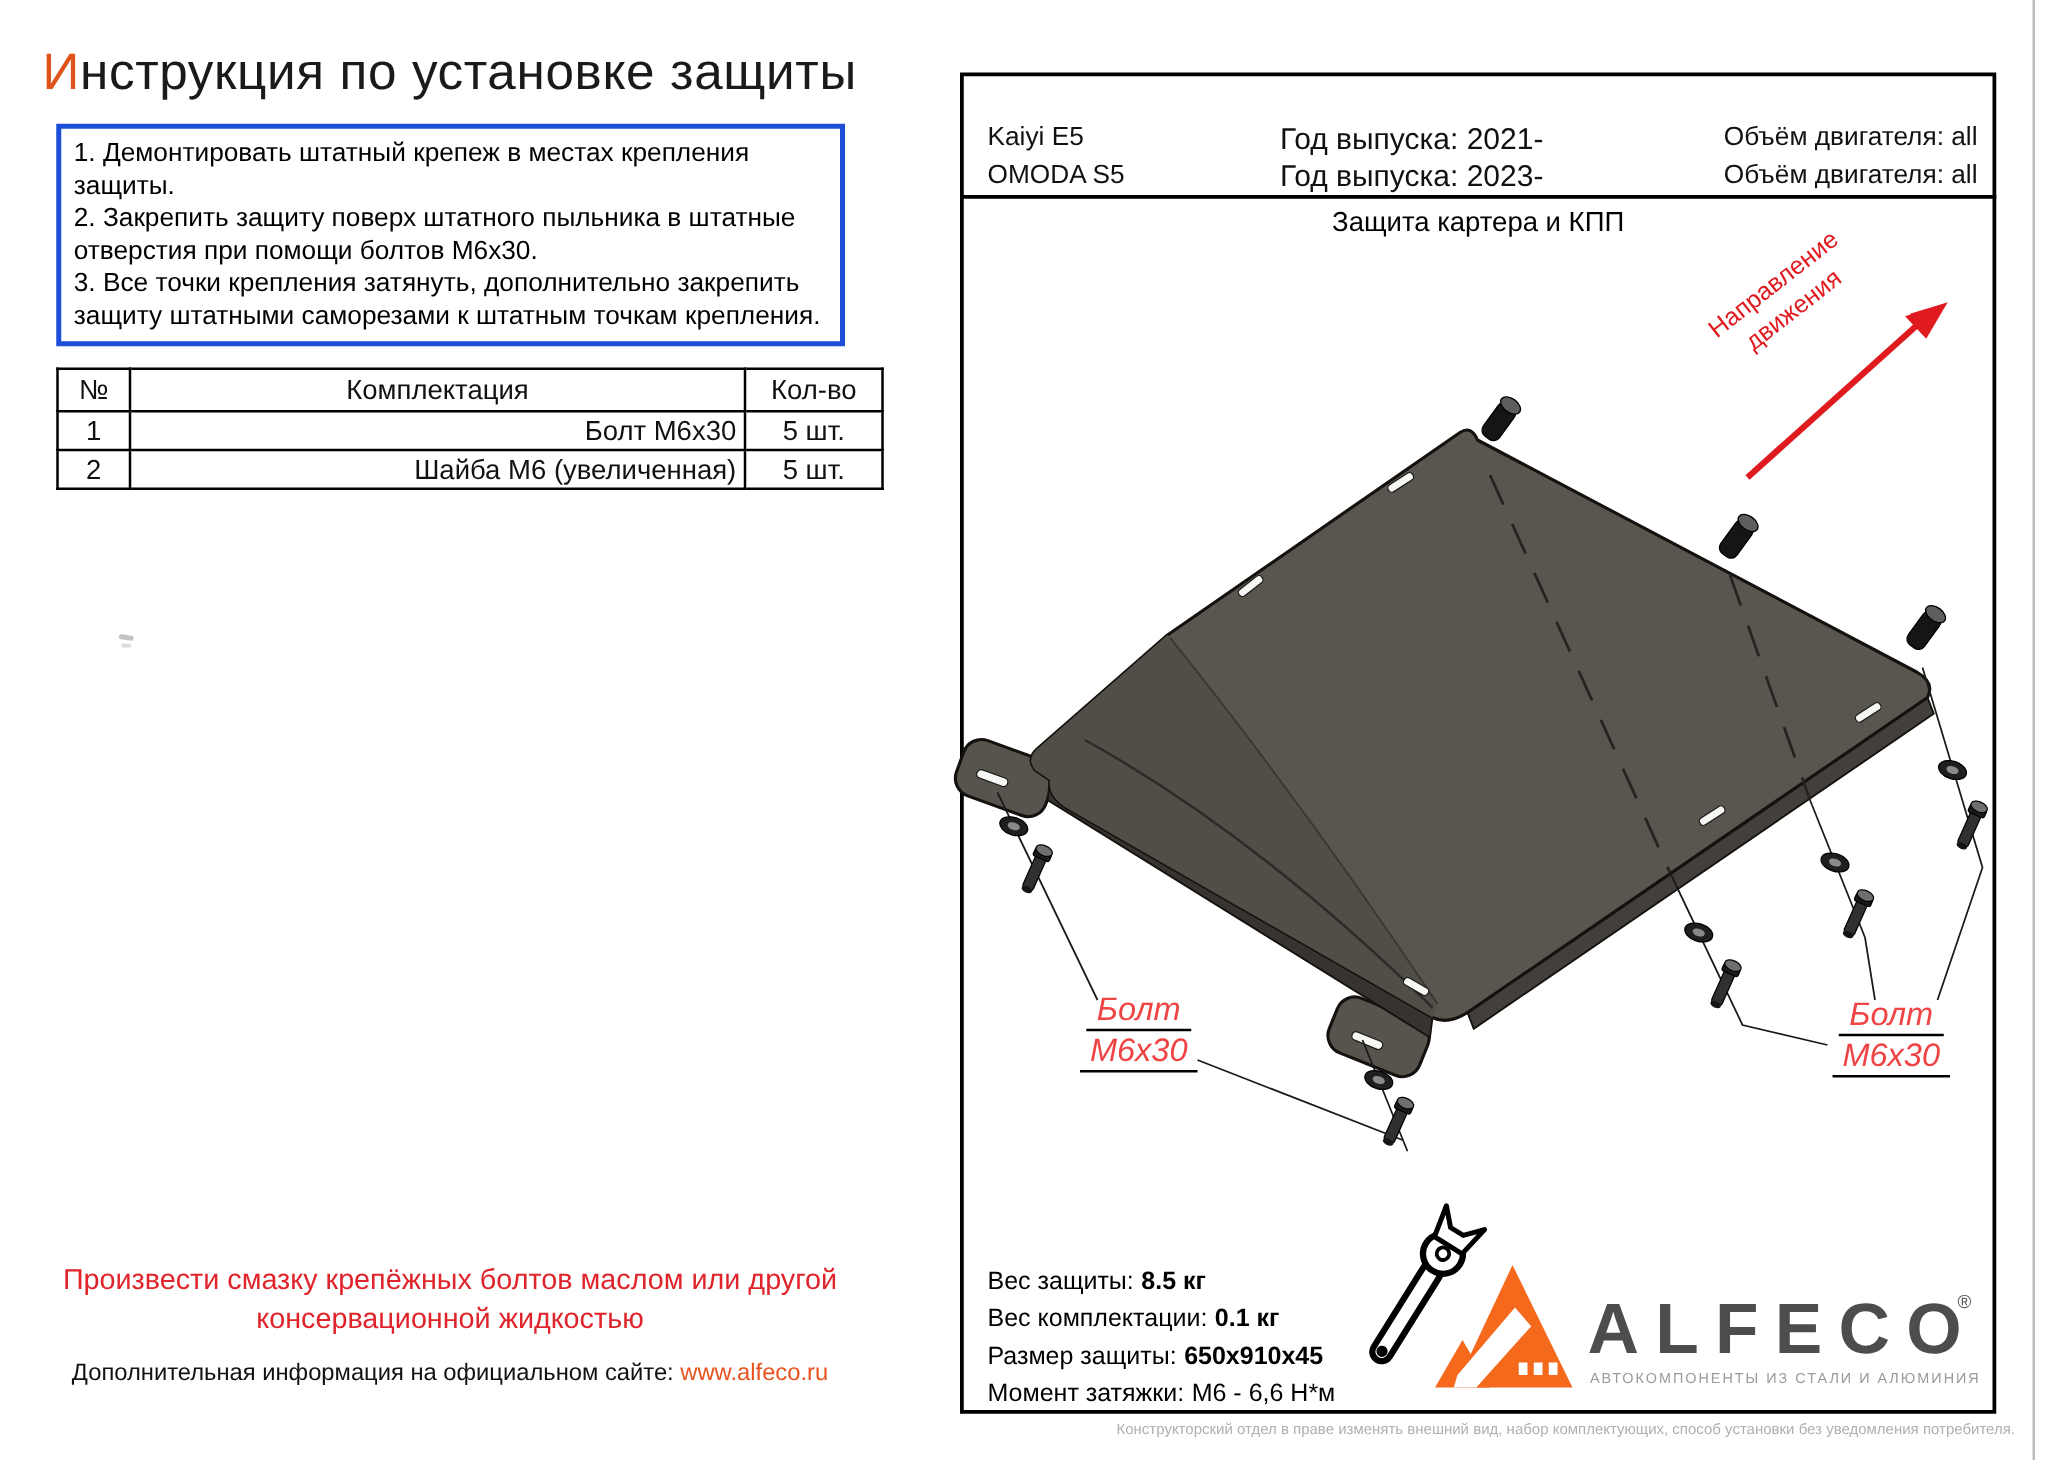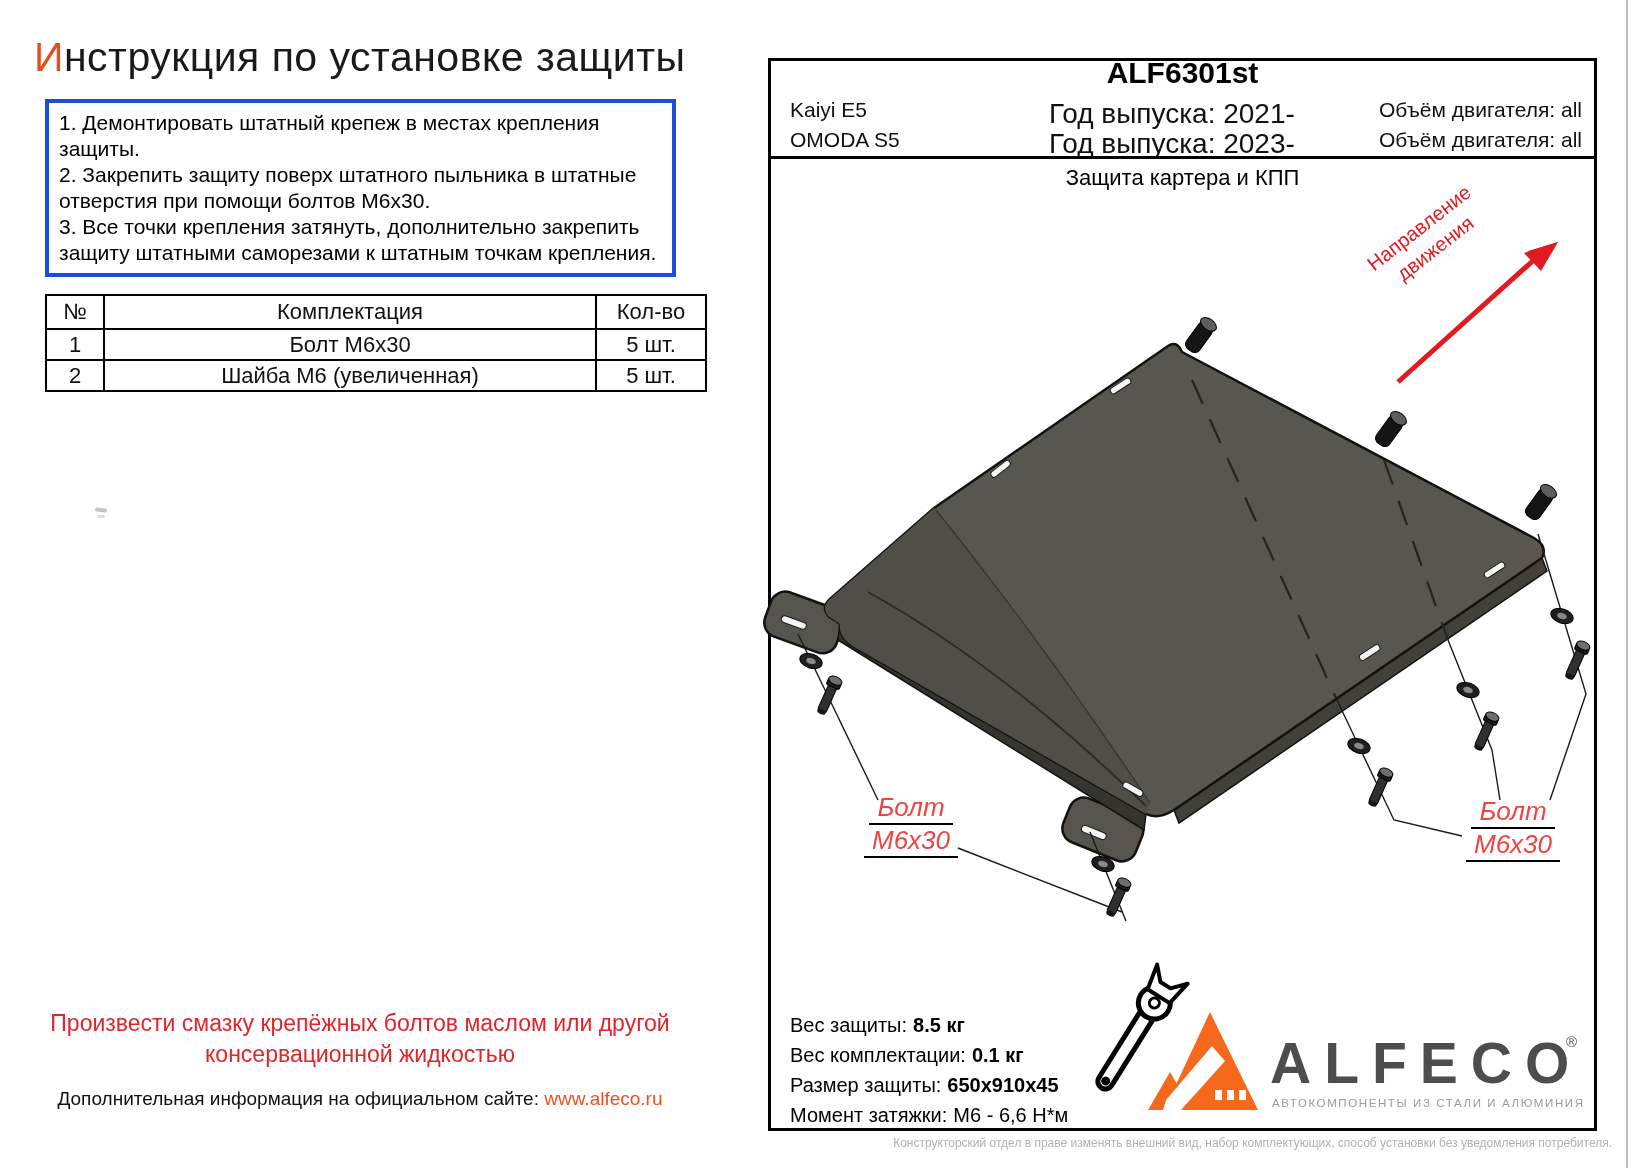--- a/index.html
+++ b/index.html
@@ -12,37 +12,37 @@
   #main-title .accent{color:#e0521c;}
   #instruction-box{left:45px;top:99px;width:603px;border:4px solid #1d4ed8;padding:7px 10px;
                    font-size:21px;line-height:26px;color:#000;}
   #parts-table{left:45px;top:294px;border-collapse:collapse;font-size:22px;}
   #parts-table td,#parts-table th{border:2px solid #000;font-weight:normal;padding:0 6px;}
   #parts-table th{height:32px;text-align:center;}
   #parts-table td{height:29px;}
   .col-num{width:44px;text-align:center;}
   .col-name{width:478px;}
   .col-qty{width:96px;text-align:center;}
-  td.col-name{text-align:center;padding-left:12px;}
+  td.col-name{text-align:right;padding-left:12px;}
   th.col-name{text-align:center;}
 
   #scan-artifact{left:95px;top:508px;width:13px;height:12px;}
   #scan-artifact i{display:block;background:#c4c4c4;border-radius:2px;}
 
   #red-note{left:40px;top:1008px;width:640px;text-align:center;color:#e0242b;
             font-size:23px;line-height:31px;}
   #info-line{left:40px;top:1088px;width:640px;text-align:center;font-size:19px;color:#111;}
   #info-line .site{color:#e8521f;}
 
   
   #panel-border{left:768px;top:58px;width:823px;height:1067px;border:3px solid #000;}
   #panel-divider{left:768px;top:156px;width:829px;height:3px;background:#000;}
   #sku-title{left:768px;top:56px;width:829px;text-align:center;font-size:30px;font-weight:bold;color:#000;}
   .model-name{left:790px;font-size:21px;}
-  .model-year{left:1049px;font-size:28px;}
+  .model-year{left:1024px;font-size:24px;}
   .model-engine{left:1280px;width:302px;text-align:right;font-size:21px;}
   .mrow1{top:98px;} .mrow2{top:128px;}
   #drawing-title{left:768px;top:165px;width:829px;text-align:center;font-size:22px;color:#000;}
 
   #direction-label{left:1322px;top:212px;width:210px;text-align:center;color:#e01b20;
                    font-size:20px;line-height:26px;font-weight:500;
                    transform:rotate(-38deg);transform-origin:center;}
 
   .bolt-label{width:130px;text-align:center;font-style:italic;font-size:26px;line-height:30px;color:#ef4444;}
   .bolt-label span{display:inline-block;border-bottom:2px solid #000;padding:0 8px 1px 8px;}
@@ -109,21 +109,20 @@
   <div class="abs" id="red-note">
     <div>Произвести смазку крепёжных болтов маслом или другой</div>
     <div>консервационной жидкостью</div>
   </div>
 
   <div class="abs" id="info-line">
     <span>Дополнительная информация на официальном сайте: </span><span class="site">www.alfeco.ru</span>
   </div>
 
   <div class="abs" id="panel-border"></div>
-  <div class="abs" id="sku-title">ALF6301st</div>
 
   <div class="abs model-name mrow1">Kaiyi E5</div>
   <div class="abs model-year mrow1">Год выпуска: 2021-</div>
   <div class="abs model-engine mrow1">Объём двигателя: all</div>
   <div class="abs model-name mrow2">OMODA S5</div>
   <div class="abs model-year mrow2">Год выпуска: 2023-</div>
   <div class="abs model-engine mrow2">Объём двигателя: all</div>
 
   <div class="abs" id="panel-divider"></div>
   <div class="abs" id="drawing-title">Защита картера и КПП</div>

